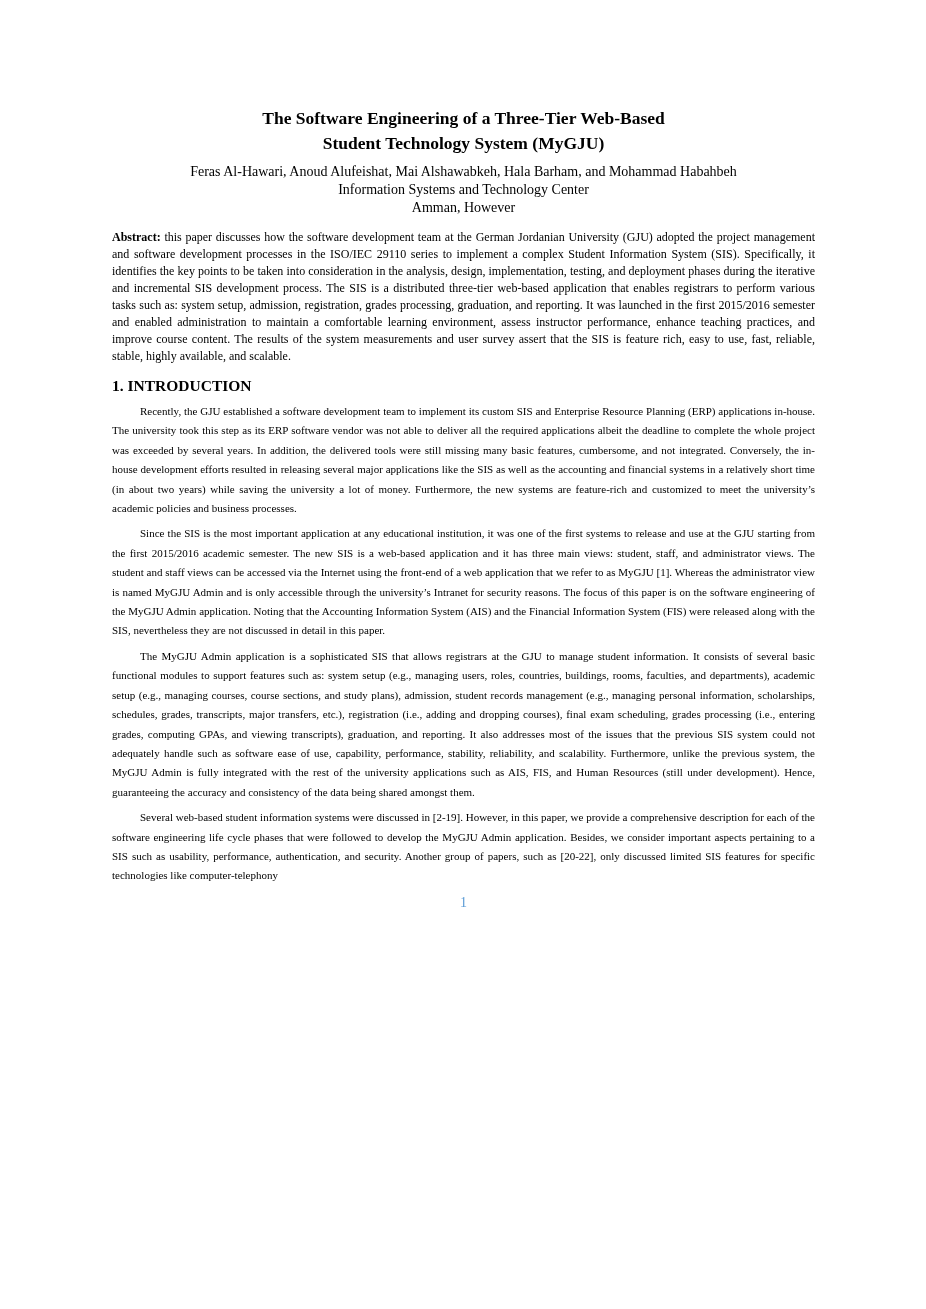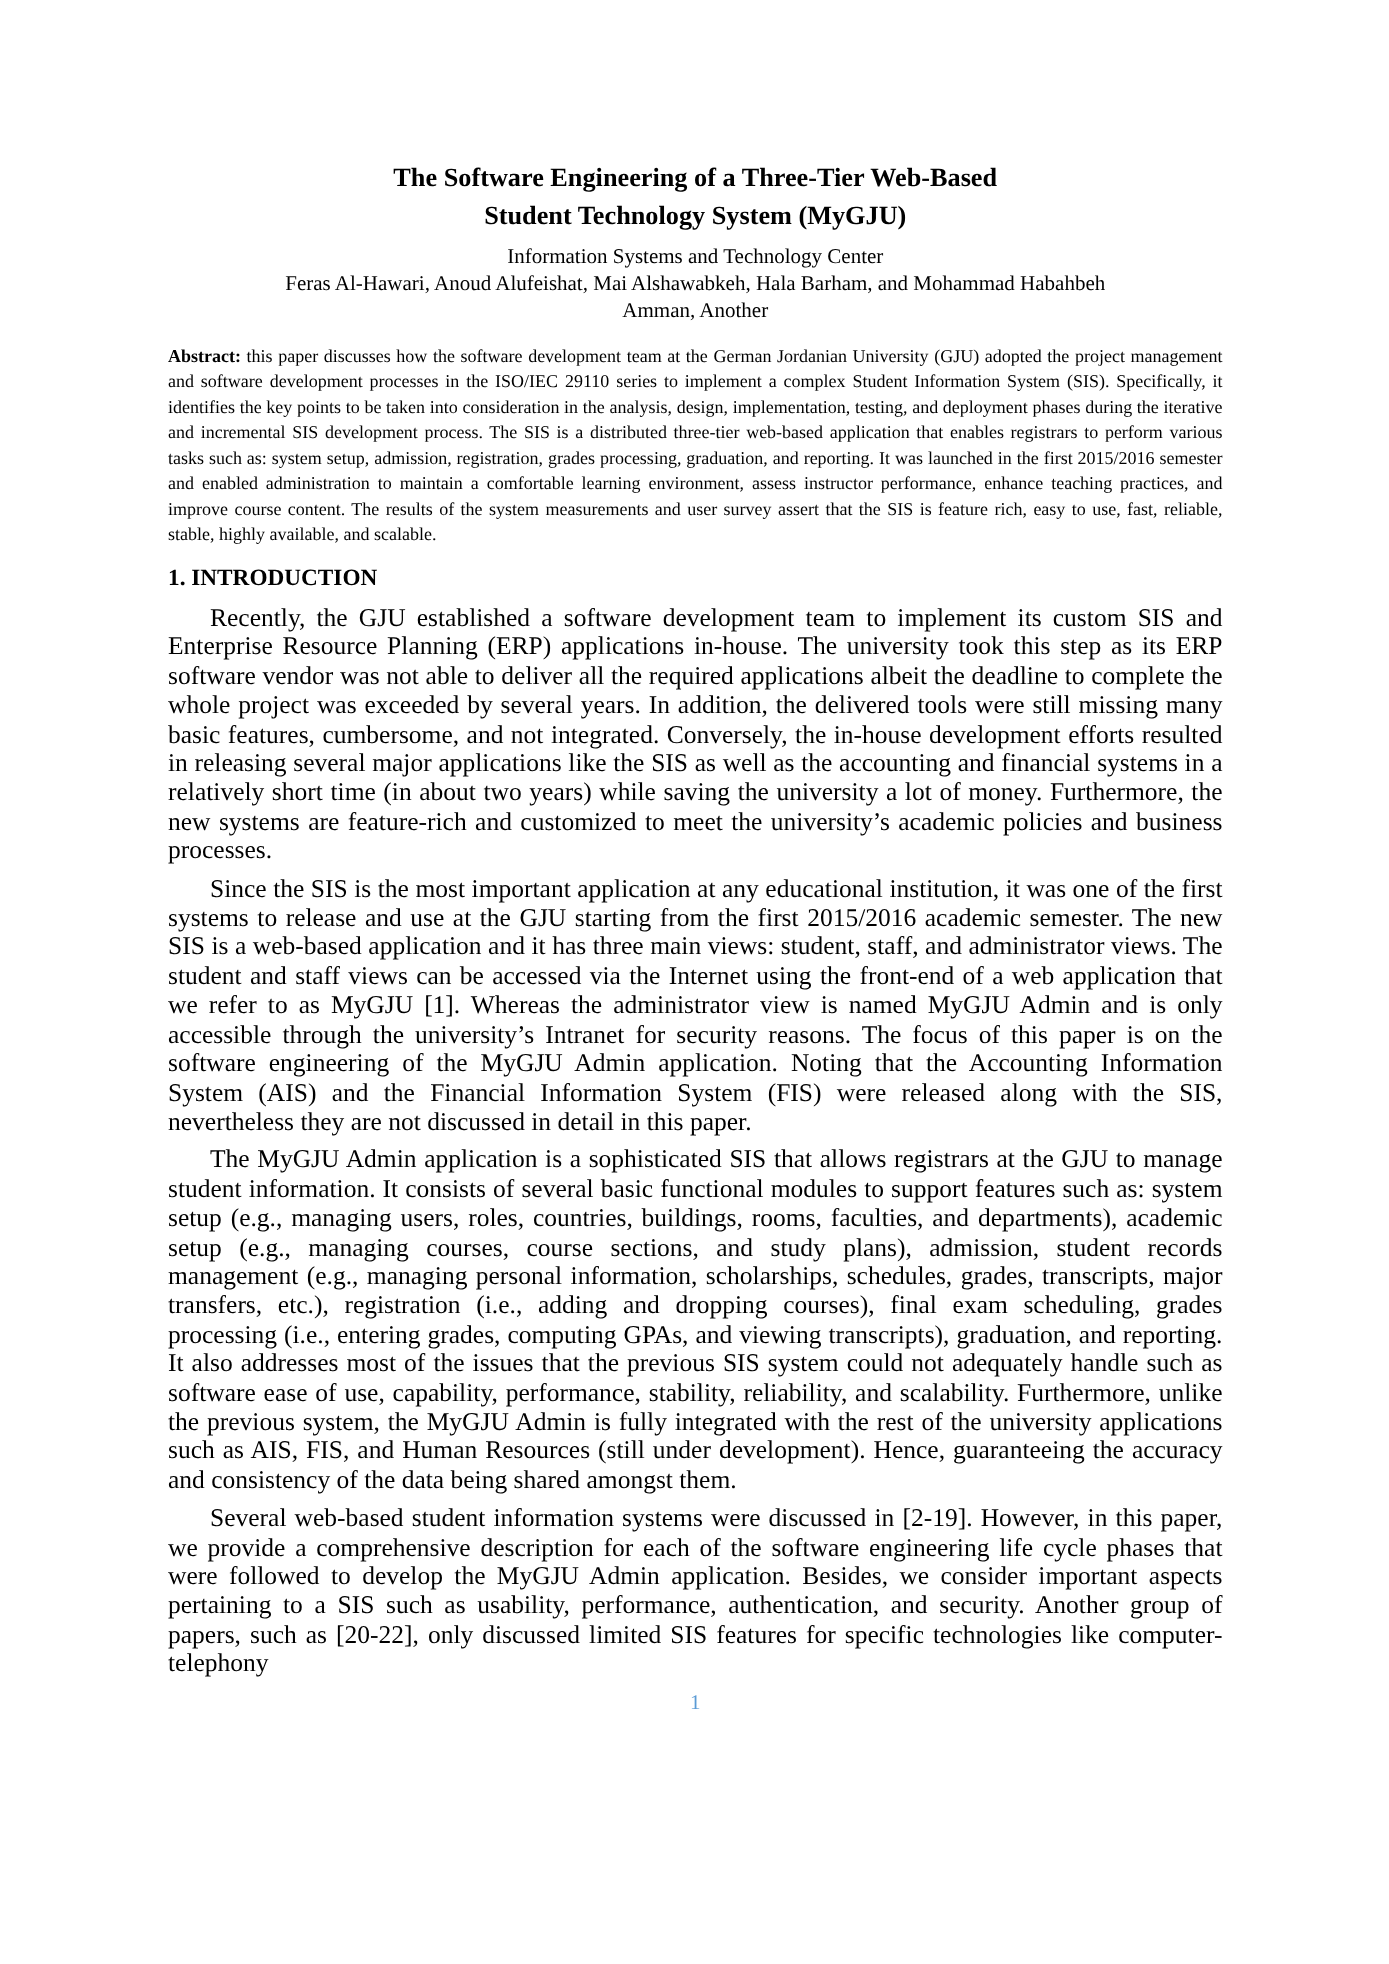--- a/index.html
+++ b/index.html
@@ -44,21 +44,21 @@
   .abstract .label, .keywords .label { font-weight: bold; }
   .section-heading {
     margin: 11px 0 0 0;
     font-size: 15.5px;
     font-weight: bold;
     line-height: 20px;
     text-align: left;
   }
   .body-para {
     margin: 6px 0 0 0;
-    font-size: 17px;
+    font-size: 11px;
     line-height: 19.4px;
     text-align: justify;
     text-indent: 28px;
   }
   .page-number {
     margin-top: 8px;
     text-align: center;
     font-size: 14px;
     line-height: 18px;
   }
@@ -67,23 +67,23 @@
 <body>
 
 <div class="page">
 
   <h1 class="title">
     <span>The Software Engineering of a Three-Tier Web-Based</span><br>
     <span>Student Technology System (MyGJU)</span>
   </h1>
 
   <div class="byline">
+    <div>Feras Al-Hawari, Anoud Alufeishat, Mai Alshawabkeh, Hala Barham, and Mohammad Habahbeh</div>
     <div>Information Systems and Technology Center</div>
-    <div>Feras Al-Hawari, Anoud Alufeishat, Mai Alshawabkeh, Hala Barham, and Mohammad Habahbeh</div>
-    <div>Amman, Another</div>
+    <div>Amman, However</div>
   </div>
 
   <p class="abstract"><span class="label">Abstract:</span><span> this paper discusses how the software development team at the German Jordanian University (GJU) adopted the project management and software development processes in the ISO/IEC 29110 series to implement a complex Student Information System (SIS). Specifically, it identifies the key points to be taken into consideration in the analysis, design, implementation, testing, and deployment phases during the iterative and incremental SIS development process. The SIS is a distributed three-tier web-based application that enables registrars to perform various tasks such as: system setup, admission, registration, grades processing, graduation, and reporting. It was launched in the first 2015/2016 semester and enabled administration to maintain a comfortable learning environment, assess instructor performance, enhance teaching practices, and improve course content. The results of the system measurements and user survey assert that the SIS is feature rich, easy to use, fast, reliable, stable, highly available, and scalable.</span></p>
 
 
   <h2 class="section-heading">1. INTRODUCTION</h2>
 
   <p class="body-para">Recently, the GJU established a software development team to implement its custom SIS and Enterprise Resource Planning (ERP) applications in-house. The university took this step as its ERP software vendor was not able to deliver all the required applications albeit the deadline to complete the whole project was exceeded by several years. In addition, the delivered tools were still missing many basic features, cumbersome, and not integrated. Conversely, the in-house development efforts resulted in releasing several major applications like the SIS as well as the accounting and financial systems in a relatively short time (in about two years) while saving the university a lot of money. Furthermore, the new systems are feature-rich and customized to meet the university’s academic policies and business processes.</p>
   <p class="body-para">Since the SIS is the most important application at any educational institution, it was one of the first systems to release and use at the GJU starting from the first 2015/2016 academic semester. The new SIS is a web-based application and it has three main views: student, staff, and administrator views. The student and staff views can be accessed via the Internet using the front-end of a web application that we refer to as MyGJU [1]. Whereas the administrator view is named MyGJU Admin and is only accessible through the university’s Intranet for security reasons. The focus of this paper is on the software engineering of the MyGJU Admin application. Noting that the Accounting Information System (AIS) and the Financial Information System (FIS) were released along with the SIS, nevertheless they are not discussed in detail in this paper.</p>
   <p class="body-para">The MyGJU Admin application is a sophisticated SIS that allows registrars at the GJU to manage student information. It consists of several basic functional modules to support features such as: system setup (e.g., managing users, roles, countries, buildings, rooms, faculties, and departments), academic setup (e.g., managing courses, course sections, and study plans), admission, student records management (e.g., managing personal information, scholarships, schedules, grades, transcripts, major transfers, etc.), registration (i.e., adding and dropping courses), final exam scheduling, grades processing (i.e., entering grades, computing GPAs, and viewing transcripts), graduation, and reporting. It also addresses most of the issues that the previous SIS system could not adequately handle such as software ease of use, capability, performance, stability, reliability, and scalability. Furthermore, unlike the previous system, the MyGJU Admin is fully integrated with the rest of the university applications such as AIS, FIS, and Human Resources (still under development). Hence, guaranteeing the accuracy and consistency of the data being shared amongst them.</p>

